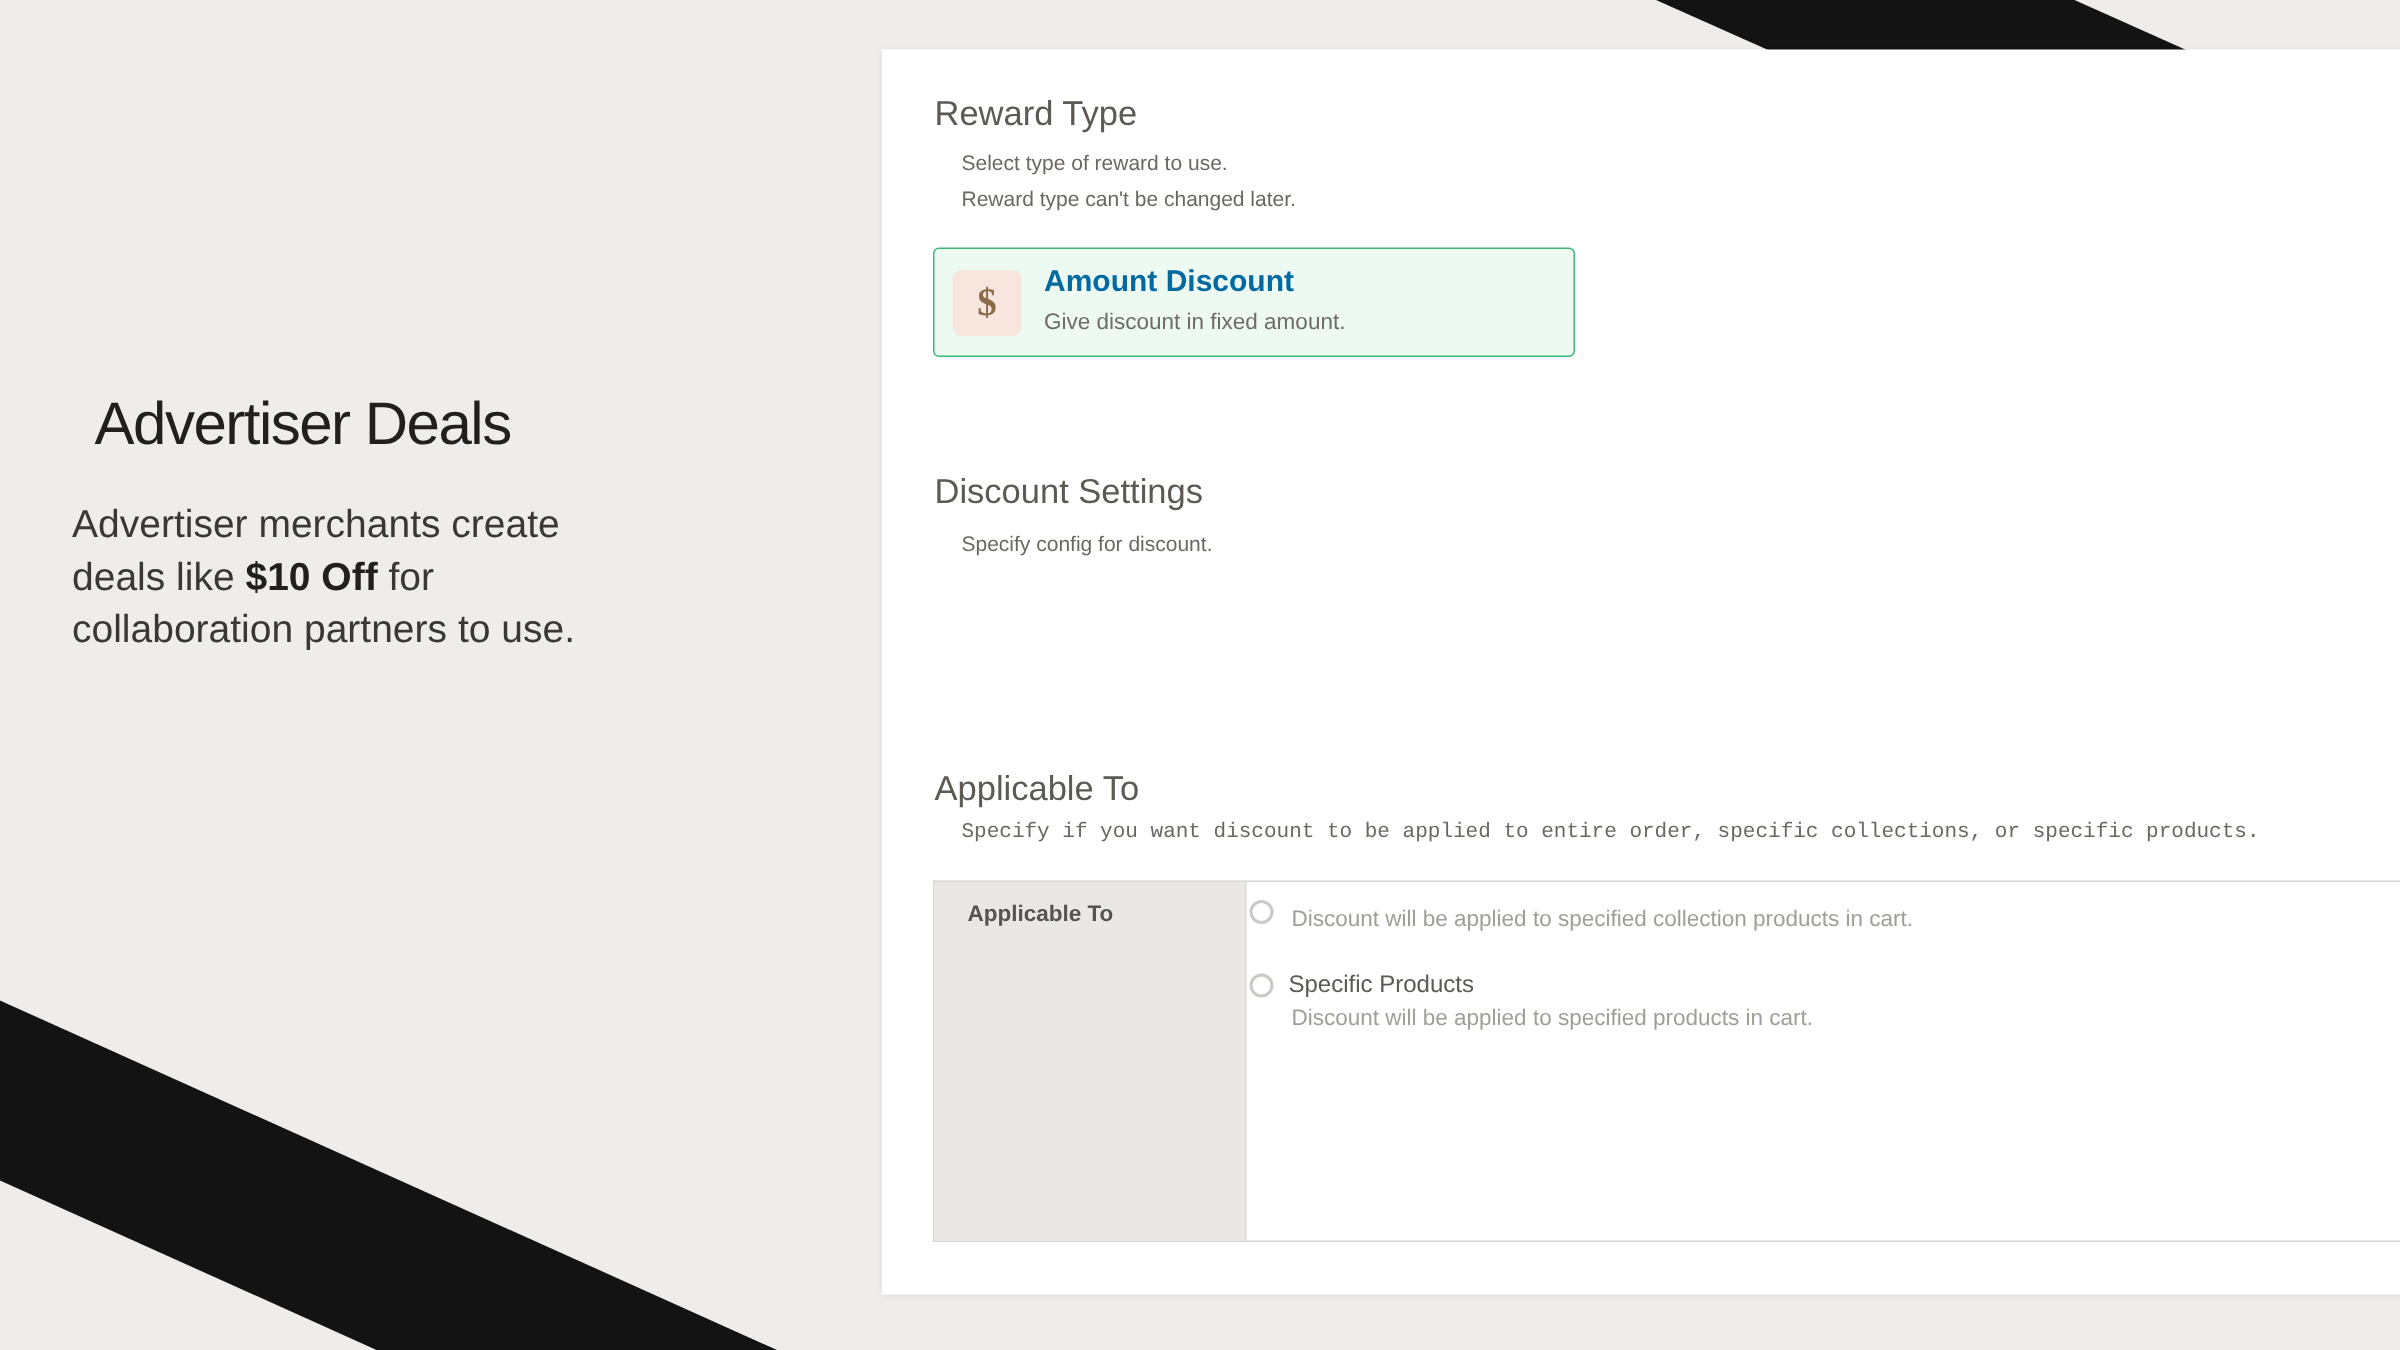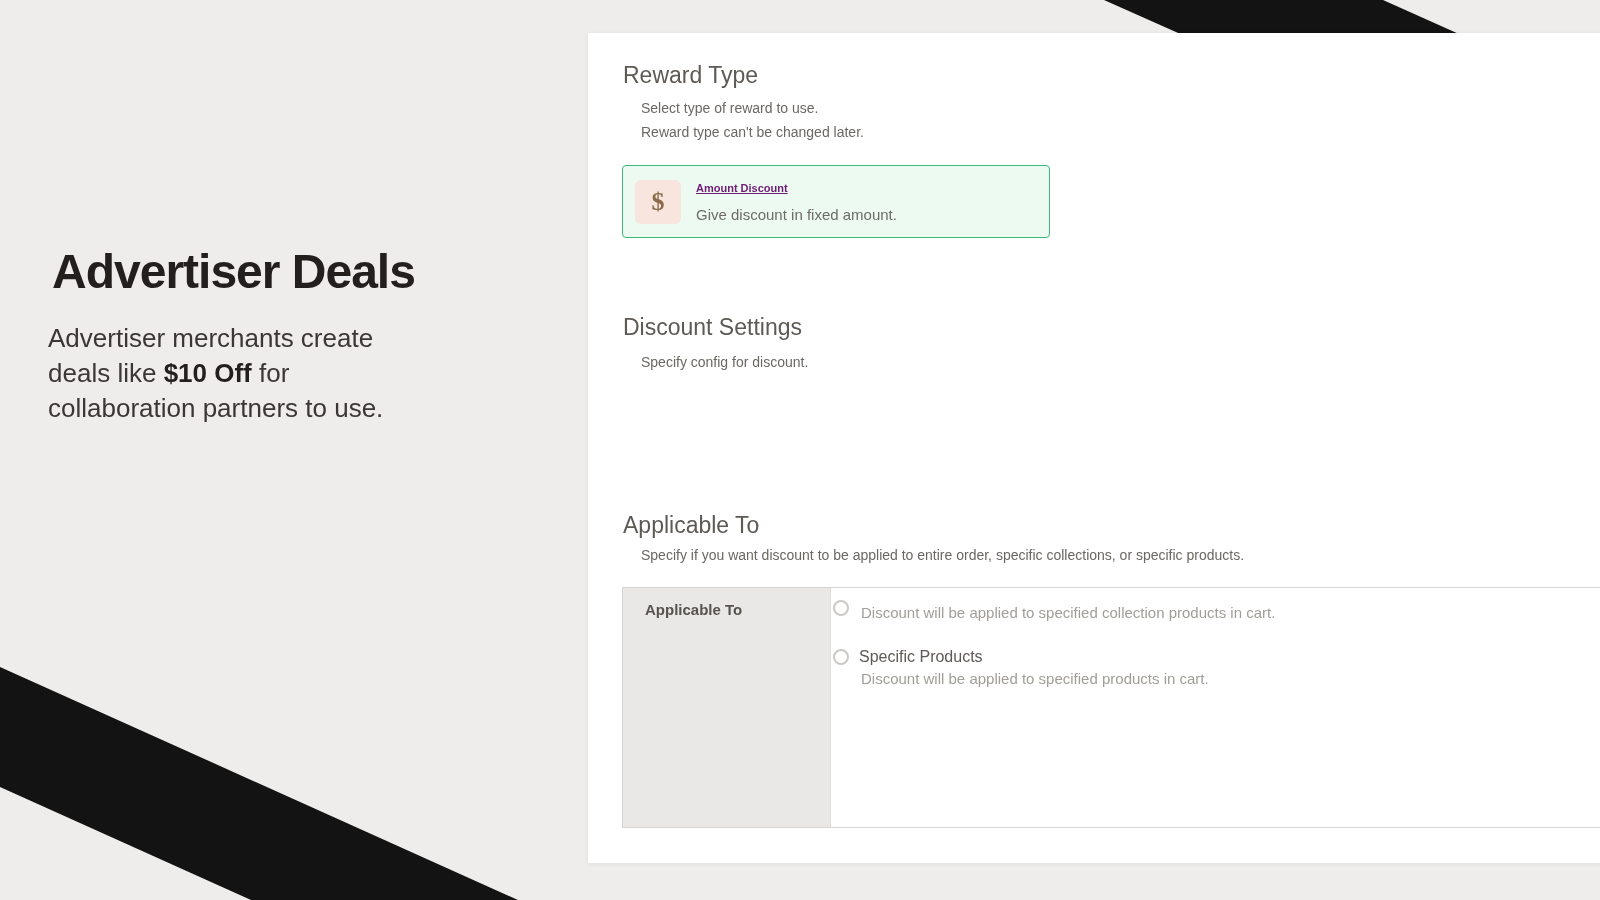--- a/index.html
+++ b/index.html
@@ -8,21 +8,21 @@
     background:#eeedec;
     overflow:hidden;
     position:relative;
     font-family:"Liberation Sans", sans-serif;
   }
   .stripes-svg { position:absolute; left:0; top:0; z-index:0; }
 
   
   .left-copy { position:absolute; left:48px; top:246px; width:400px; z-index:2; }
   .left-title {
-    margin:4px; font-size:48px; font-weight:bold; letter-spacing:-1px;
+    margin:15px; font-size:40px; font-weight:normal; letter-spacing:-1px;
     color:#221f1c; line-height:44px;
   }
   .left-desc { margin-top:27px; font-size:26px; line-height:35px; color:#3a3734; }
   .left-desc .bold { font-weight:bold; color:#221f1c; }
 
   
   .card {
     position:absolute; left:588px; top:33px; width:1020px; height:830px;
     background:#ffffff; z-index:1;
     box-shadow:0 1px 5px rgba(0,0,0,0.06);
@@ -44,21 +44,21 @@
     background:#ecfaf2; border:1px solid #3cb878; border-radius:4px;
     display:flex; align-items:center; padding-left:12px;
   }
   .reward-icon-box {
     width:46px; height:44px; border-radius:6px; background:#f7e5de;
     display:flex; align-items:center; justify-content:center;
     font-family:"Liberation Serif", serif;
     font-size:26px; color:#8a6c49; font-weight:bold;
   }
   .reward-texts { margin-left:15px; }
-  .reward-title { font-size:11px; font-weight:bold; color:#701a75; line-height:17px;text-decoration:underline; }
+  .reward-title { font-size:20px; font-weight:bold; color:#0369a1; line-height:17px; }
   .reward-sub { font-size:15px; color:#6f6c67; margin-top:10px; line-height:16px; }
 
   
   .settings-row {
     position:absolute; left:34px; right:0;
     border:1px solid #d7d5d2; border-right:none;
     background:#ffffff; display:flex;
   }
   .row-label-cell {
     width:208px; flex:0 0 208px;
@@ -122,21 +122,21 @@
       <div class="reward-title">Amount Discount</div>
       <div class="reward-sub">Give discount in fixed amount.</div>
     </div>
   </div>
 
   <h2 class="section-heading" style="top:280px;">Discount Settings</h2>
   <p class="section-help" style="top:317px;">Specify config for discount.</p>
 
 
   <h2 class="section-heading" style="top:478px;">Applicable To</h2>
-  <p class="section-help" style="top:510px;">Specify if you want discount to be applied to entire order, specific collections, or specific products.</p>
+  <p class="section-help" style="top:510px;font-family:Liberation Mono, monospace;">Specify if you want discount to be applied to entire order, specific collections, or specific products.</p>
 
   <div class="settings-row row-applicable">
     <div class="row-label-cell">Applicable To</div>
     <div class="radio-area row-value-cell">
 
 
       <div class="radio-item">
         <div class="radio-dot unselected"></div>
         <div class="radio-texts">
           <div class="radio-sub">Discount will be applied to specified collection products in cart.</div>

